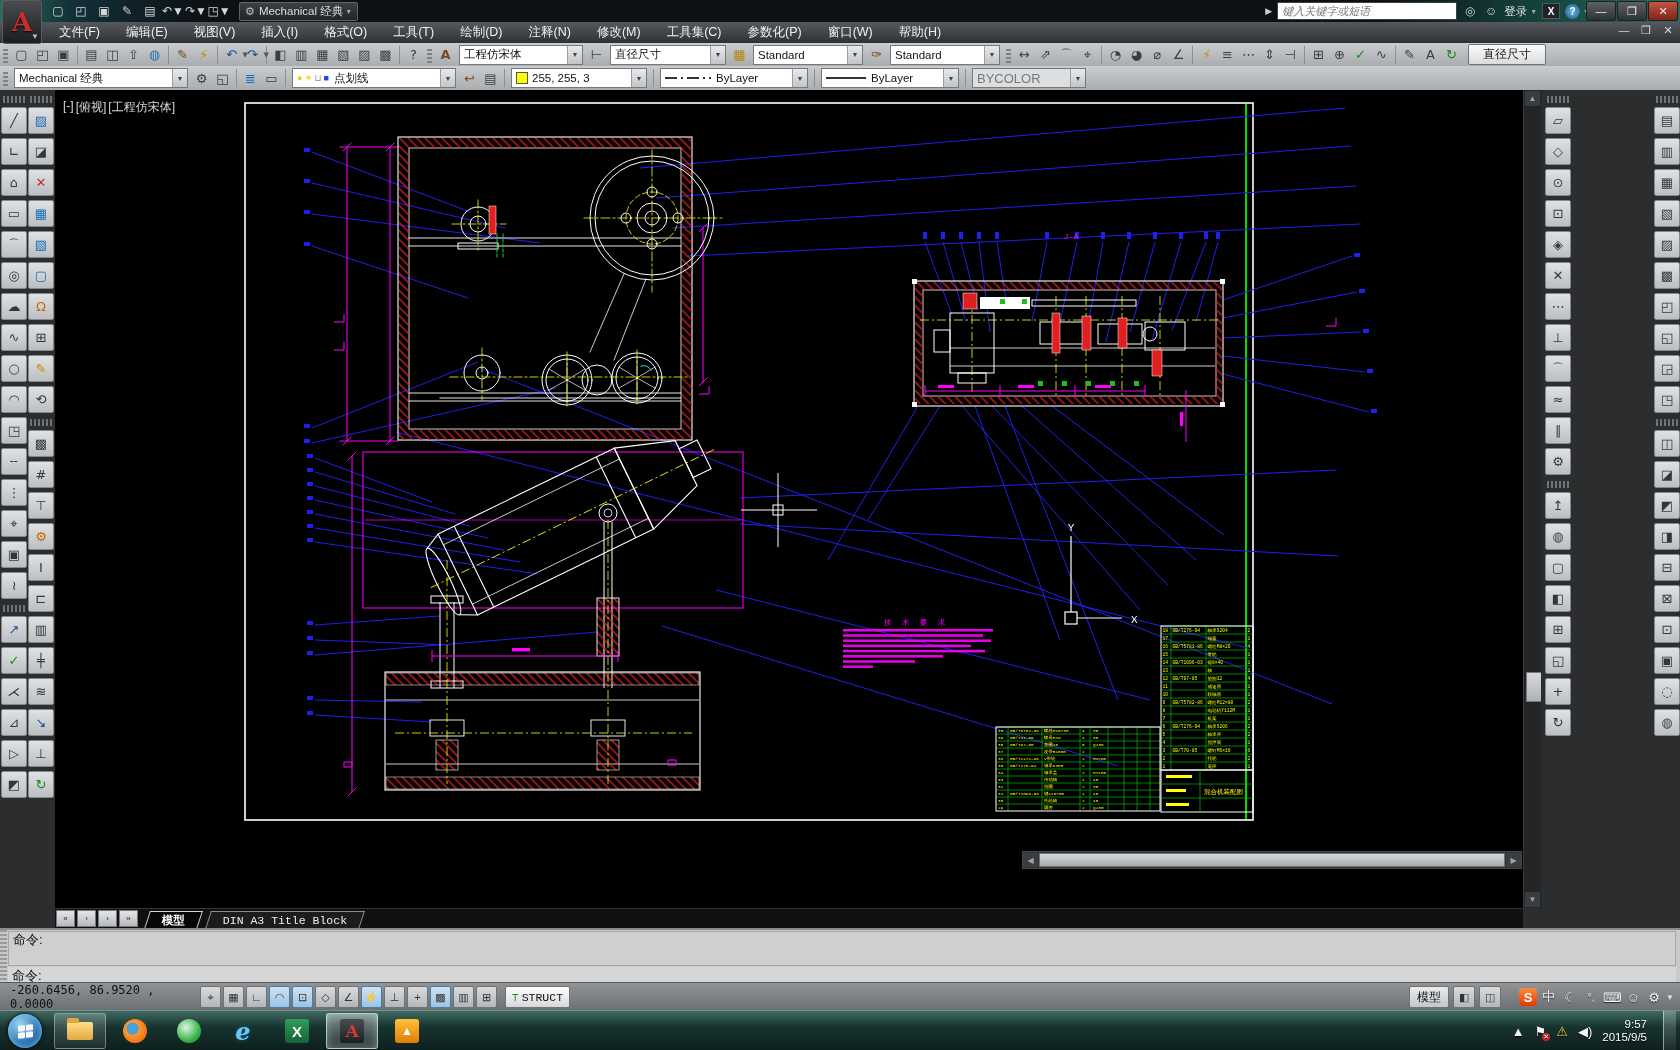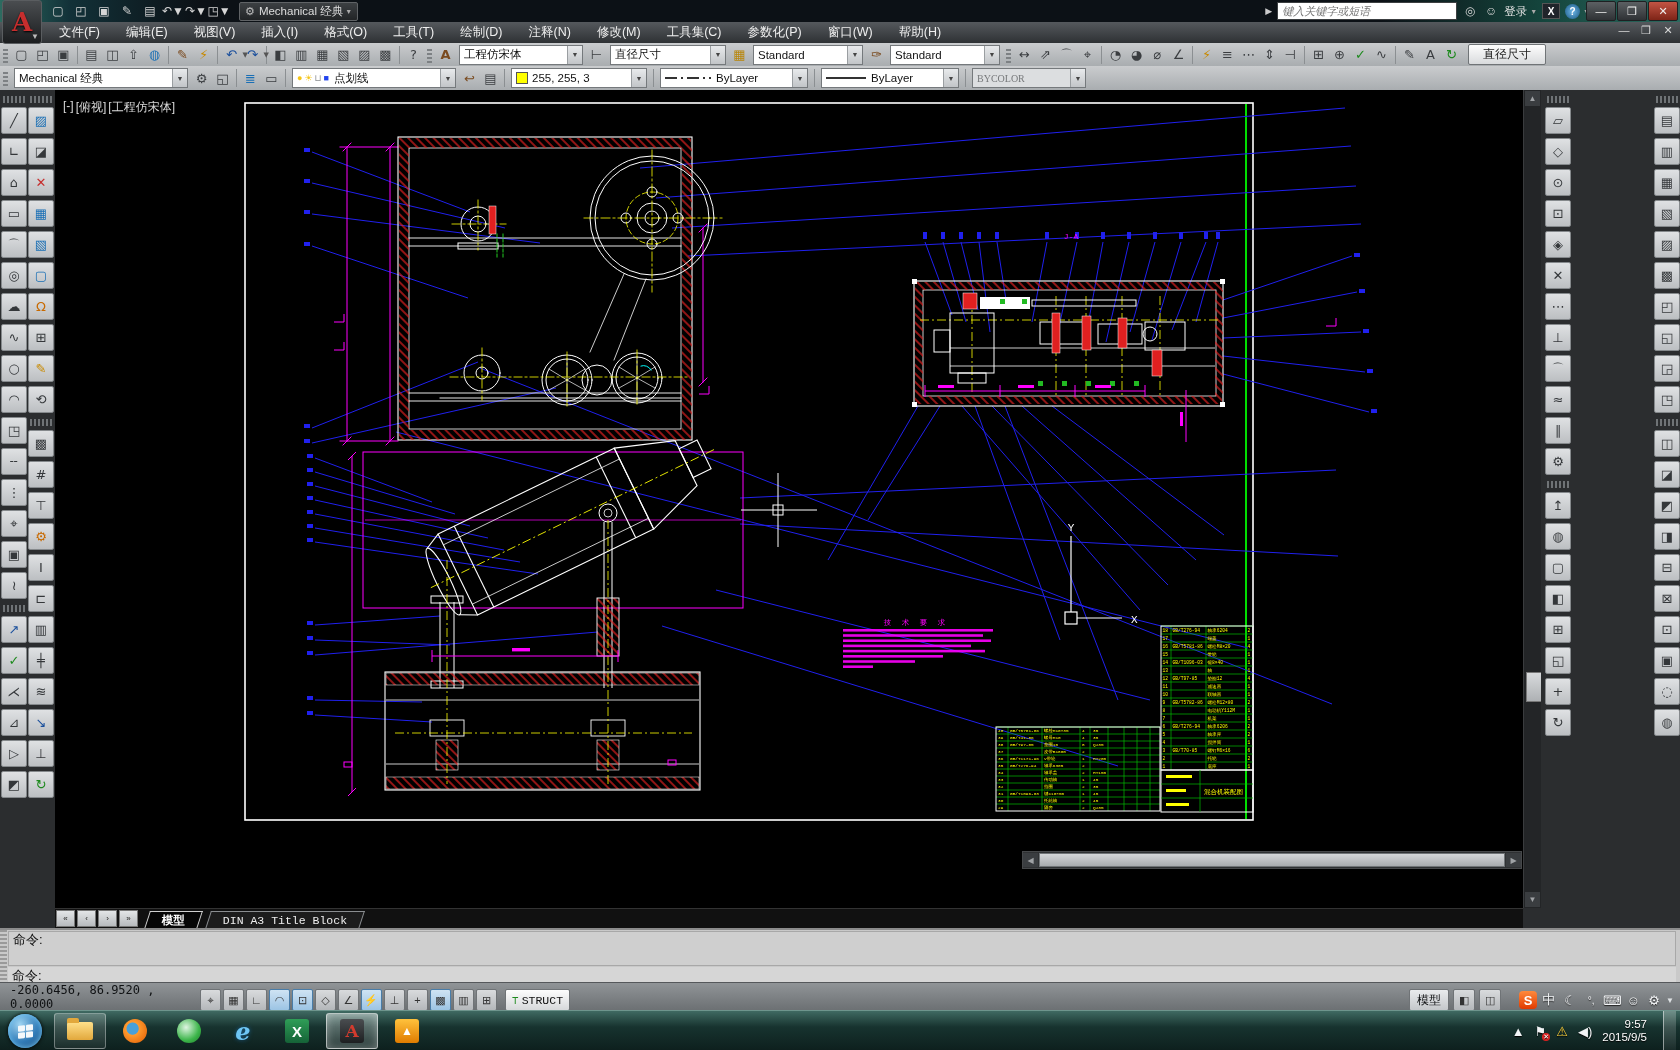--- a/index.html
+++ b/index.html
@@ -88,21 +88,21 @@
   .laytab span{transform:skewX(18deg);font-family:"Liberation Mono",monospace;}
   .laytab.active{background:#060606;border-color:#d0d0d0;color:#fff;font-weight:bold;}
 
   
   #cmd{position:absolute;left:0;top:928px;width:1680px;height:54px;background:#c9c9c9;border-top:2px solid #8c8c8c;}
   #cmd-grip{position:absolute;left:0;top:0;width:7px;height:54px;background:repeating-linear-gradient(0deg,#9a9a9a 0 2px,#c9c9c9 2px 4px);}
   #cmd-history{position:absolute;left:8px;top:1px;right:4px;height:33px;background:#cfcfcf;border:1px solid #a8a8a8;font-size:13px;color:#111;line-height:16px;padding-left:4px;overflow:hidden;font-family:"Liberation Sans",sans-serif;}
   #cmd-input{position:absolute;left:8px;top:37px;right:4px;height:16px;font-size:13px;color:#111;padding-left:4px;background:#d6d6d6;}
 
   
-  #statusbar{position:absolute;left:0;top:982px;width:1680px;height:28px;background:linear-gradient(#909497,#6b6f72);border-top:1px solid #55585b;display:flex;align-items:flex-end;font-size:12.5px;color:#101214;}
+  #statusbar{position:absolute;left:0;top:982px;width:1680px;height:28px;background:linear-gradient(#909497,#6b6f72);border-top:1px solid #55585b;display:flex;align-items:center;font-size:12.5px;color:#101214;}
   #coords{width:190px;padding-left:10px;font-family:"DejaVu Sans Mono",monospace;font-size:12px;letter-spacing:0;}
   .st-btn{width:19px;height:20px;margin-right:2px;background:linear-gradient(#d9dbdd,#b4b7ba);border:1px solid #6f7376;border-radius:2px;display:flex;align-items:center;justify-content:center;font-size:11px;color:#333;}
   .st-btn.on{background:linear-gradient(#cfe3f3,#9cc4e4);border-color:#4a7da8;}
   #struct-btn{height:20px;margin-left:6px;background:linear-gradient(#fdfdfd,#d6d8da);border:1px solid #6f7376;border-radius:2px;font-size:11.5px;font-family:"Liberation Mono",monospace;display:flex;align-items:center;padding:0 6px;color:#111;}
   #struct-btn .g{color:#1d8a1d;margin-right:3px;font-size:11px;}
   #sb-right{margin-left:auto;display:flex;align-items:center;gap:4px;padding-right:6px;}
   #sb-model{height:20px;background:linear-gradient(#e9ebed,#c4c7ca);border:1px solid #6f7376;border-radius:2px;padding:0 7px;display:flex;align-items:center;font-size:12px;}
   .sb-ic{width:20px;height:20px;background:linear-gradient(#d9dbdd,#b4b7ba);border:1px solid #6f7376;border-radius:2px;display:flex;align-items:center;justify-content:center;font-size:11px;color:#333;}
   #ime{display:flex;align-items:center;gap:3px;margin-left:14px;}
   #ime .s-logo{width:18px;height:18px;border-radius:4px;background:linear-gradient(#ff8a3c,#e03a00);color:#fff;font-weight:bold;font-size:13px;display:flex;align-items:center;justify-content:center;}
@@ -327,21 +327,21 @@
         <span class="cdd">▼</span>
     </div>
     <div class="tb-sep"></div>
     <div class="combo" style="width:132px">
       <span class="lw-sample"></span>
       <span>ByLayer</span>
         <span class="cdd">▼</span>
     </div>
     <div class="tb-sep"></div>
     <div class="combo disabled" style="width:108px">
-      <span style="font-family:Liberation Serif, serif;font-size:10px">BYCOLOR</span>
+      <span style="font-family:Liberation Sans, sans-serif;font-size:13px">BYCOLOR</span>
       <span class="cdd">▼</span>
     </div>
   </div>
 
   <div id="workarea">
 
     <div id="dock-left" class="dock">
       <div class="dockcol dc-l1" id="dock-l1">
           <div class="dock-grip"></div>
           <div class="dock-btn">╱</div>

